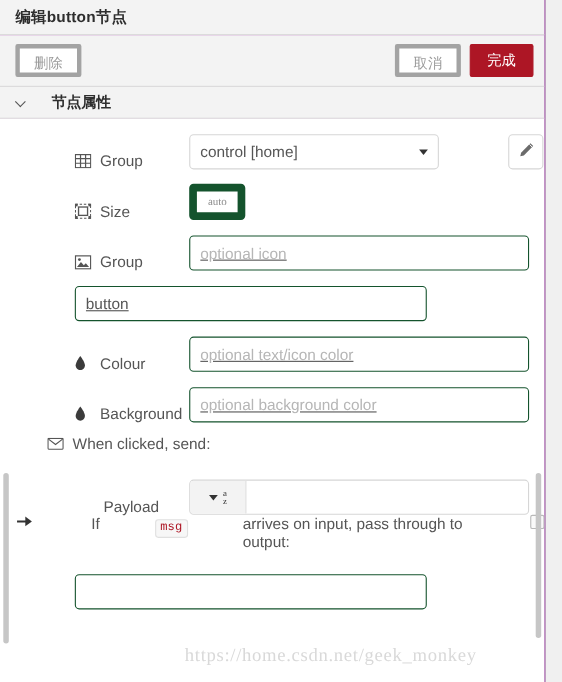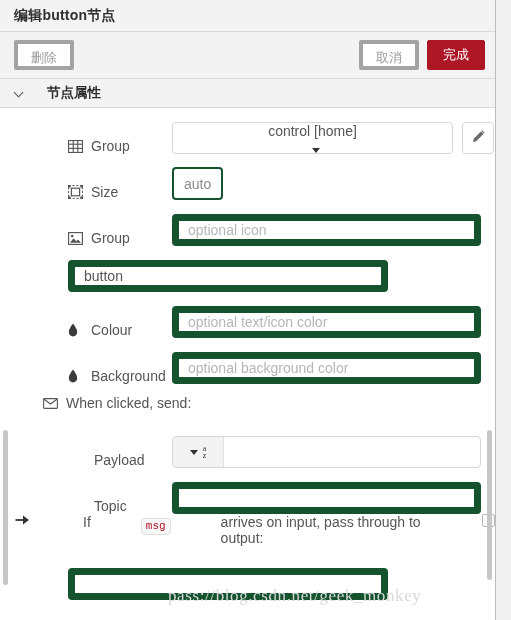--- a/index.html
+++ b/index.html
@@ -160,52 +160,52 @@
     justify-content: flex-start;
     color: #555;
   }
   .lbl .ic svg { display: block; }
 
   
   .inp {
     font-family: "Liberation Sans", sans-serif;
     font-size: 14px;
     color: #555;
-    border: 7px solid #14532d;
+    border: 1px solid #14532d;
     border-radius: 4px;
     height: 32px;
     box-sizing: border-box;
     padding: 0 9px;
     background: #fff;
     outline: none;
     width: 320px;
+    text-decoration: underline;
   }
   .inp::placeholder { color: #b6b6b6; }
 
   
   .select-wrap {
     position: relative;
     width: 281px;
     height: 32px;
     flex: 0 0 281px;
   }
   .select-box {
-    width: 281px;
+    width: 227px;
     height: 32px;
     border: 1px solid #d6d6d6;
     border-radius: 4px;
     box-sizing: border-box;
     display: flex;
     align-items: center;
     padding: 0 9px;
     font-size: 14px;
     color: #555;
     background: #fff;
     cursor: pointer;
-    flex-direction: column;
   }
   .select-box .val { flex: 1 1 auto; }
   .caret {
     width: 0; height: 0;
     border-left: 4.5px solid transparent;
     border-right: 4.5px solid transparent;
     border-top: 5.5px solid #333;
     margin-left: 6px;
   }
   .icon-btn {
@@ -219,26 +219,26 @@
     align-items: center;
     justify-content: center;
     cursor: pointer;
     box-sizing: border-box;
     flex: 0 0 32px;
   }
 
   .size-btn {
     height: 33px;
     min-width: 44px;
-    border: 2px solid #14532d;
+    border: 7px solid #14532d;
     border-radius: 4px;
     background: #fff;
     color: #8c8c8c;
-    font-size: 14px;
-    font-family: Liberation Sans, sans-serif;
+    font-size: 10px;
+    font-family: Liberation Serif, serif;
     cursor: pointer;
     box-sizing: border-box;
     padding: 0 10px;
   }
 
   
   .typed {
     display: flex;
     align-items: stretch;
     width: 320px;
@@ -503,26 +503,20 @@
       </span>
       <div class="typed">
         <div class="typed-sel">
           <span class="typed-caret"></span>
           <span class="az">a<br>z</span>
         </div>
         <input class="typed-input" type="text" placeholder="" style="">
       </div>
     </div>
 
-    <div class="row">
-      <span class="lbl indent">
-        <span>Topic</span>
-      </span>
-      <input class="inp" type="text" placeholder="" style="">
-    </div>
 
     <div class="msgrow">
       <span class="arrow">
         <svg width="15" height="12" viewBox="0 0 15 12">
           <path d="M0.5 6 L9.5 6" stroke="#333" stroke-width="1.8" fill="none"></path>
           <path d="M8.0 1.6 L14 6 L8.0 10.4 Z" fill="#333"></path>
         </svg>
       </span>
       <span>If</span>
       <span class="code-chip">msg</span>
@@ -533,13 +527,13 @@
     <div class="row">
       <input class="inp" type="text" placeholder="" style="">
     </div>
 
   </div>
 
   <div class="vscroll-left"></div>
   <div class="vscroll-right"></div>
 </div>
 
-<div class="watermark">pass://blog.csdn.net/geek_monkey</div>
+<div class="watermark">https://home.csdn.net/geek_monkey</div>
 
 </body></html>

